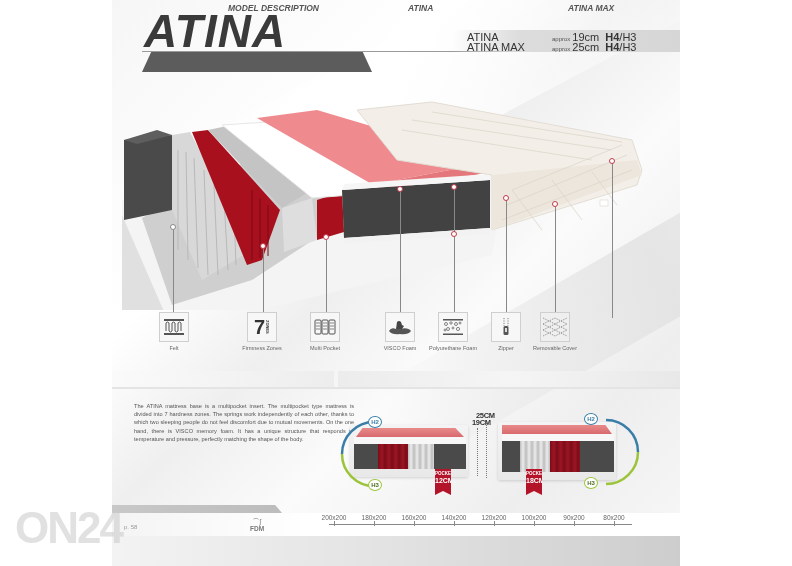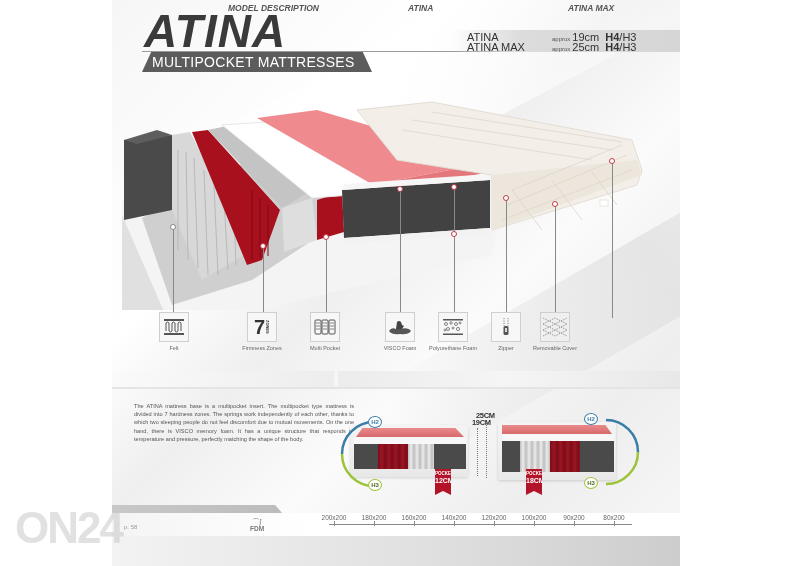--- a/index.html
+++ b/index.html
@@ -100,21 +100,20 @@
 </head>
 <body>
 
 <div class="page">
   <div class="swoosh1"></div>
   <div class="swoosh2"></div>
 
   <div class="title">ATINA</div>
   <div class="title-line"></div>
   <div class="subtitle-bar"></div>
-  <div class="subtitle">MULTIPOCKET MATTRESSES</div>
 
   <div class="spec-box"></div>
   <div class="spec-row" style="top:32px;">
     <span class="name">ATINA</span><span class="approx">approx</span><span class="cm">19cm</span><span class="h4">H4</span><span>/H3</span>
   </div>
   <div class="spec-row" style="top:42px;">
     <span class="name">ATINA MAX</span><span class="approx">approx</span><span class="cm">25cm</span><span class="h4">H4</span><span>/H3</span>
   </div>
 
   <div class="mattress">

